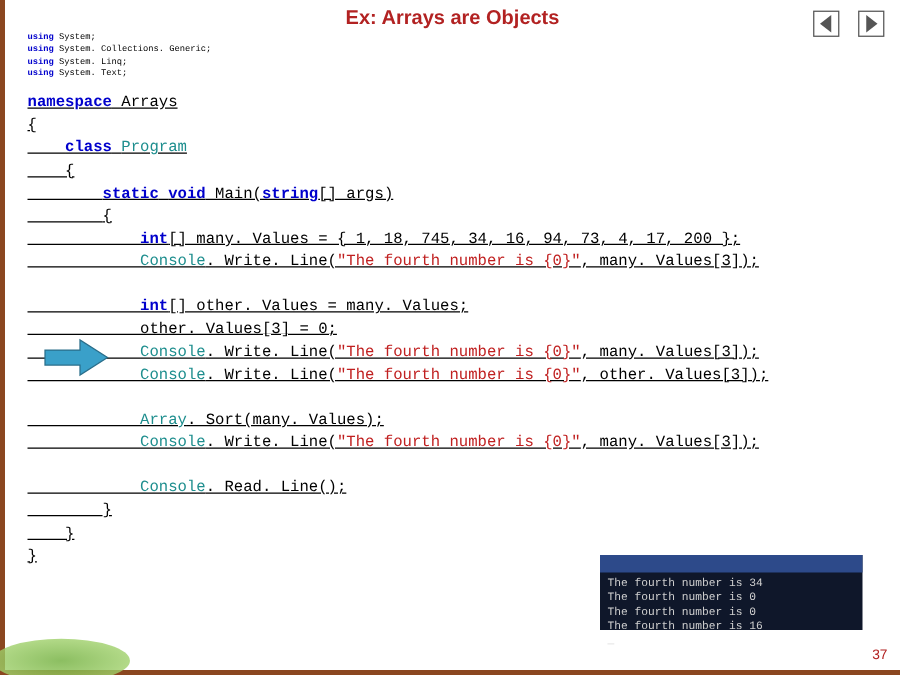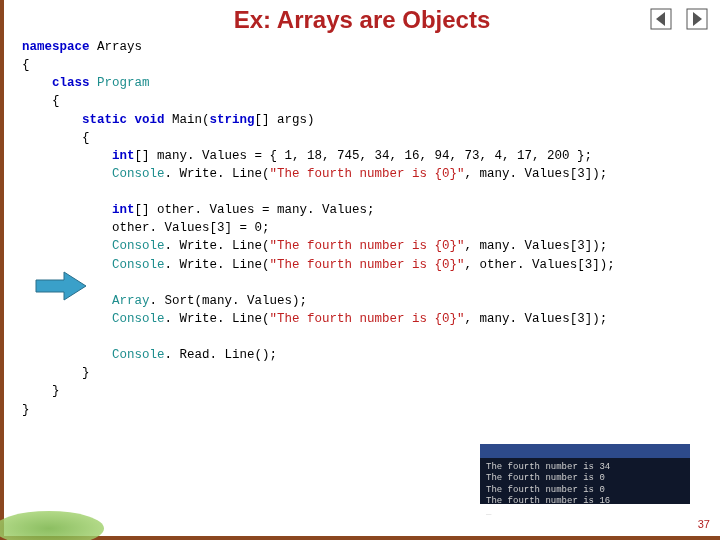--- a/index.html
+++ b/index.html
@@ -17,41 +17,42 @@
     width: 720px;
     height: 540px;
     box-sizing: border-box;
     border: 4px solid #8b4720;
     border-top: none;
     border-right: none;
   }
   .title {
     font-family: Arial, sans-serif;
     font-weight: bold;
-    font-size: 24px;
+    font-size: 16px;
     color: #b22222;
     text-align: center;
     padding-top: 6px;
   }
   .nav {
     position: absolute;
     top: 8px;
     right: 12px;
   }
   .nav-btn {
     display: inline-block;
     vertical-align: middle;
     margin-left: 4px;
   }
   .code {
     padding: 4px 2px 0 18px;
     font-size: 12.5px;
     line-height: 1.45;
     white-space: pre;
     color: #000;
+    text-decoration: underline;
   }
   .using-block {
     font-size: 7px;
     line-height: 1.4;
     padding: 2px 18px 4px 18px;
     white-space: pre;
     color: #000;
   }
   .kw { color: #0000cc; font-weight: bold; }
   .cls { color: #1e8e8e; }
@@ -111,20 +112,24 @@
     <span class="nav-btn">
       <svg width="22" height="22" viewBox="0 0 22 22">
           <rect x="1" y="1" width="20" height="20" fill="#fff" stroke="#555"></rect>
           <polygon points="7,4 16,11 7,18" fill="#555"></polygon>
         </svg>
     </span>
   </div>
 
   <div class="title">Ex: Arrays are Objects</div>
 
+  <div class="using-block"><span class="kw">using</span> System;
+<span class="kw">using</span> System. Collections. Generic;
+<span class="kw">using</span> System. Linq;
+<span class="kw">using</span> System. Text;</div>
 
   <div class="code"><span class="kw">namespace</span><span> Arrays</span>
 <span>{</span>
     <span class="kw">class</span> <span class="cls">Program</span>
     <span>{</span>
         <span class="kw">static</span> <span class="kw">void</span><span> Main(</span><span class="kw">string</span><span>[] args)</span>
         <span>{</span>
             <span class="kw">int</span><span>[] many. Values = { 1, 18, 745, 34, 16, 94, 73, 4, 17, 200 };</span>
             <span class="cls">Console</span><span>. Write. Line(</span><span class="str">"The fourth number is {0}"</span><span>, many. Values[3]);</span>
 

